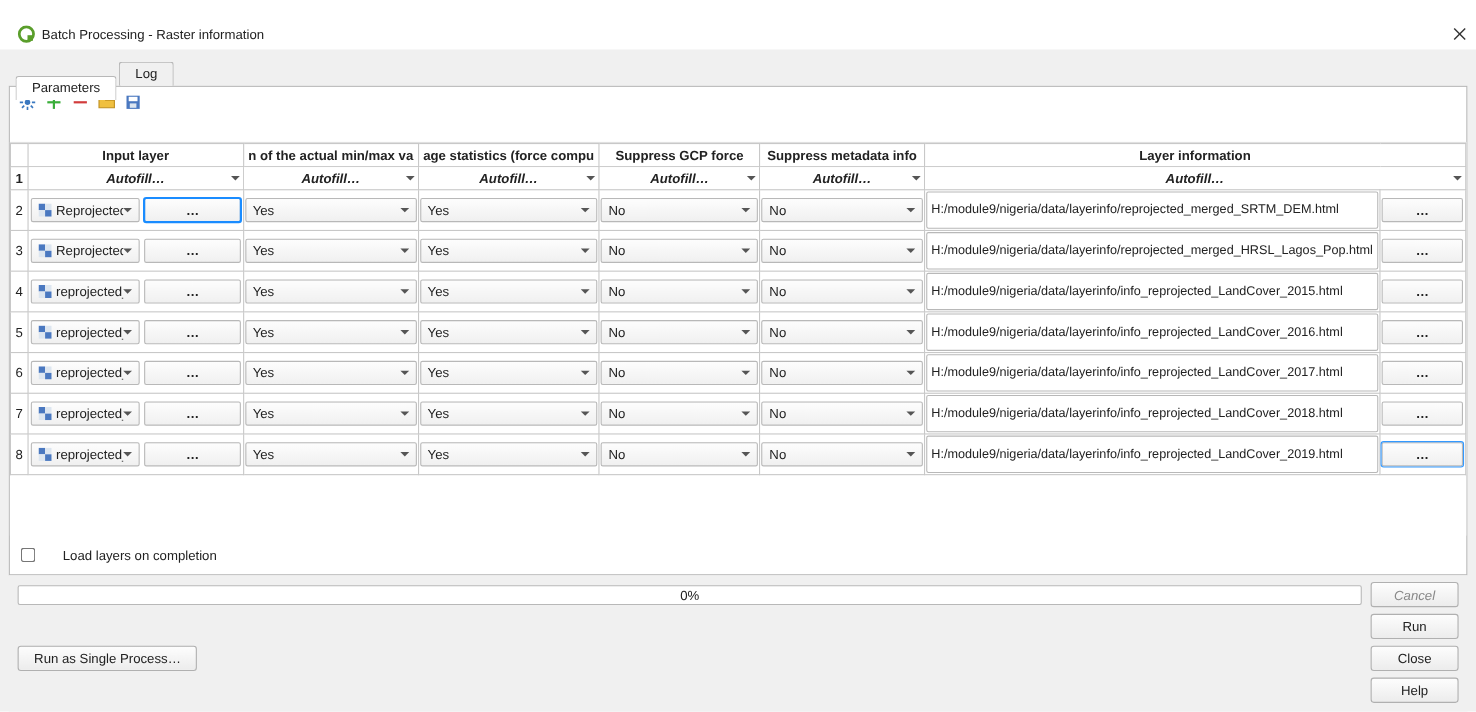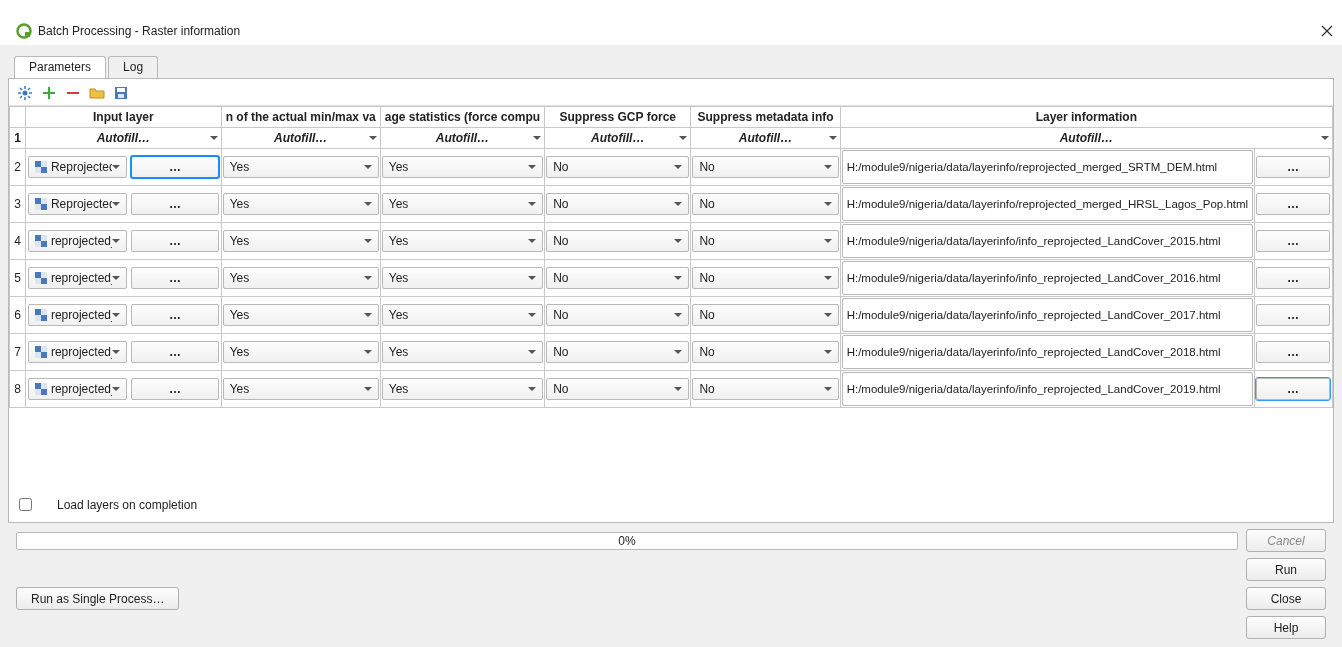--- a/index.html
+++ b/index.html
@@ -57,21 +57,21 @@
     background: #f0f0f0;
     padding: 3px 14px 4px 14px;
     margin-right: 2px;
     border-radius: 3px 3px 0 0;
     cursor: pointer;
   }
   .tab.active {
     background: #ffffff;
     border-color: #b8b8b8;
     position: relative;
-    top: 0;
+    top: 13px;
     z-index: 2;
   }
   .panel {
     flex: 1;
     border: 1px solid #b8b8b8;
     background: #ffffff;
     display: flex;
     flex-direction: column;
   }
   .toolbar {
@@ -81,20 +81,21 @@
     padding: 6px 8px 4px 8px;
   }
   .tool-icon {
     width: 16px; height: 16px; cursor: pointer;
   }
   .table-viewport {
     flex: 1;
     overflow: hidden;
     border-top: 1px solid #e0e0e0;
     background: #ffffff;
+    margin-top: 24px;
   }
   table.grid {
     border-collapse: collapse;
     width: 100%;
   }
   table.grid th {
     font-weight: 600;
     background: #ffffff;
     border: 1px solid #c8c8c8;
     padding: 3px 4px;

